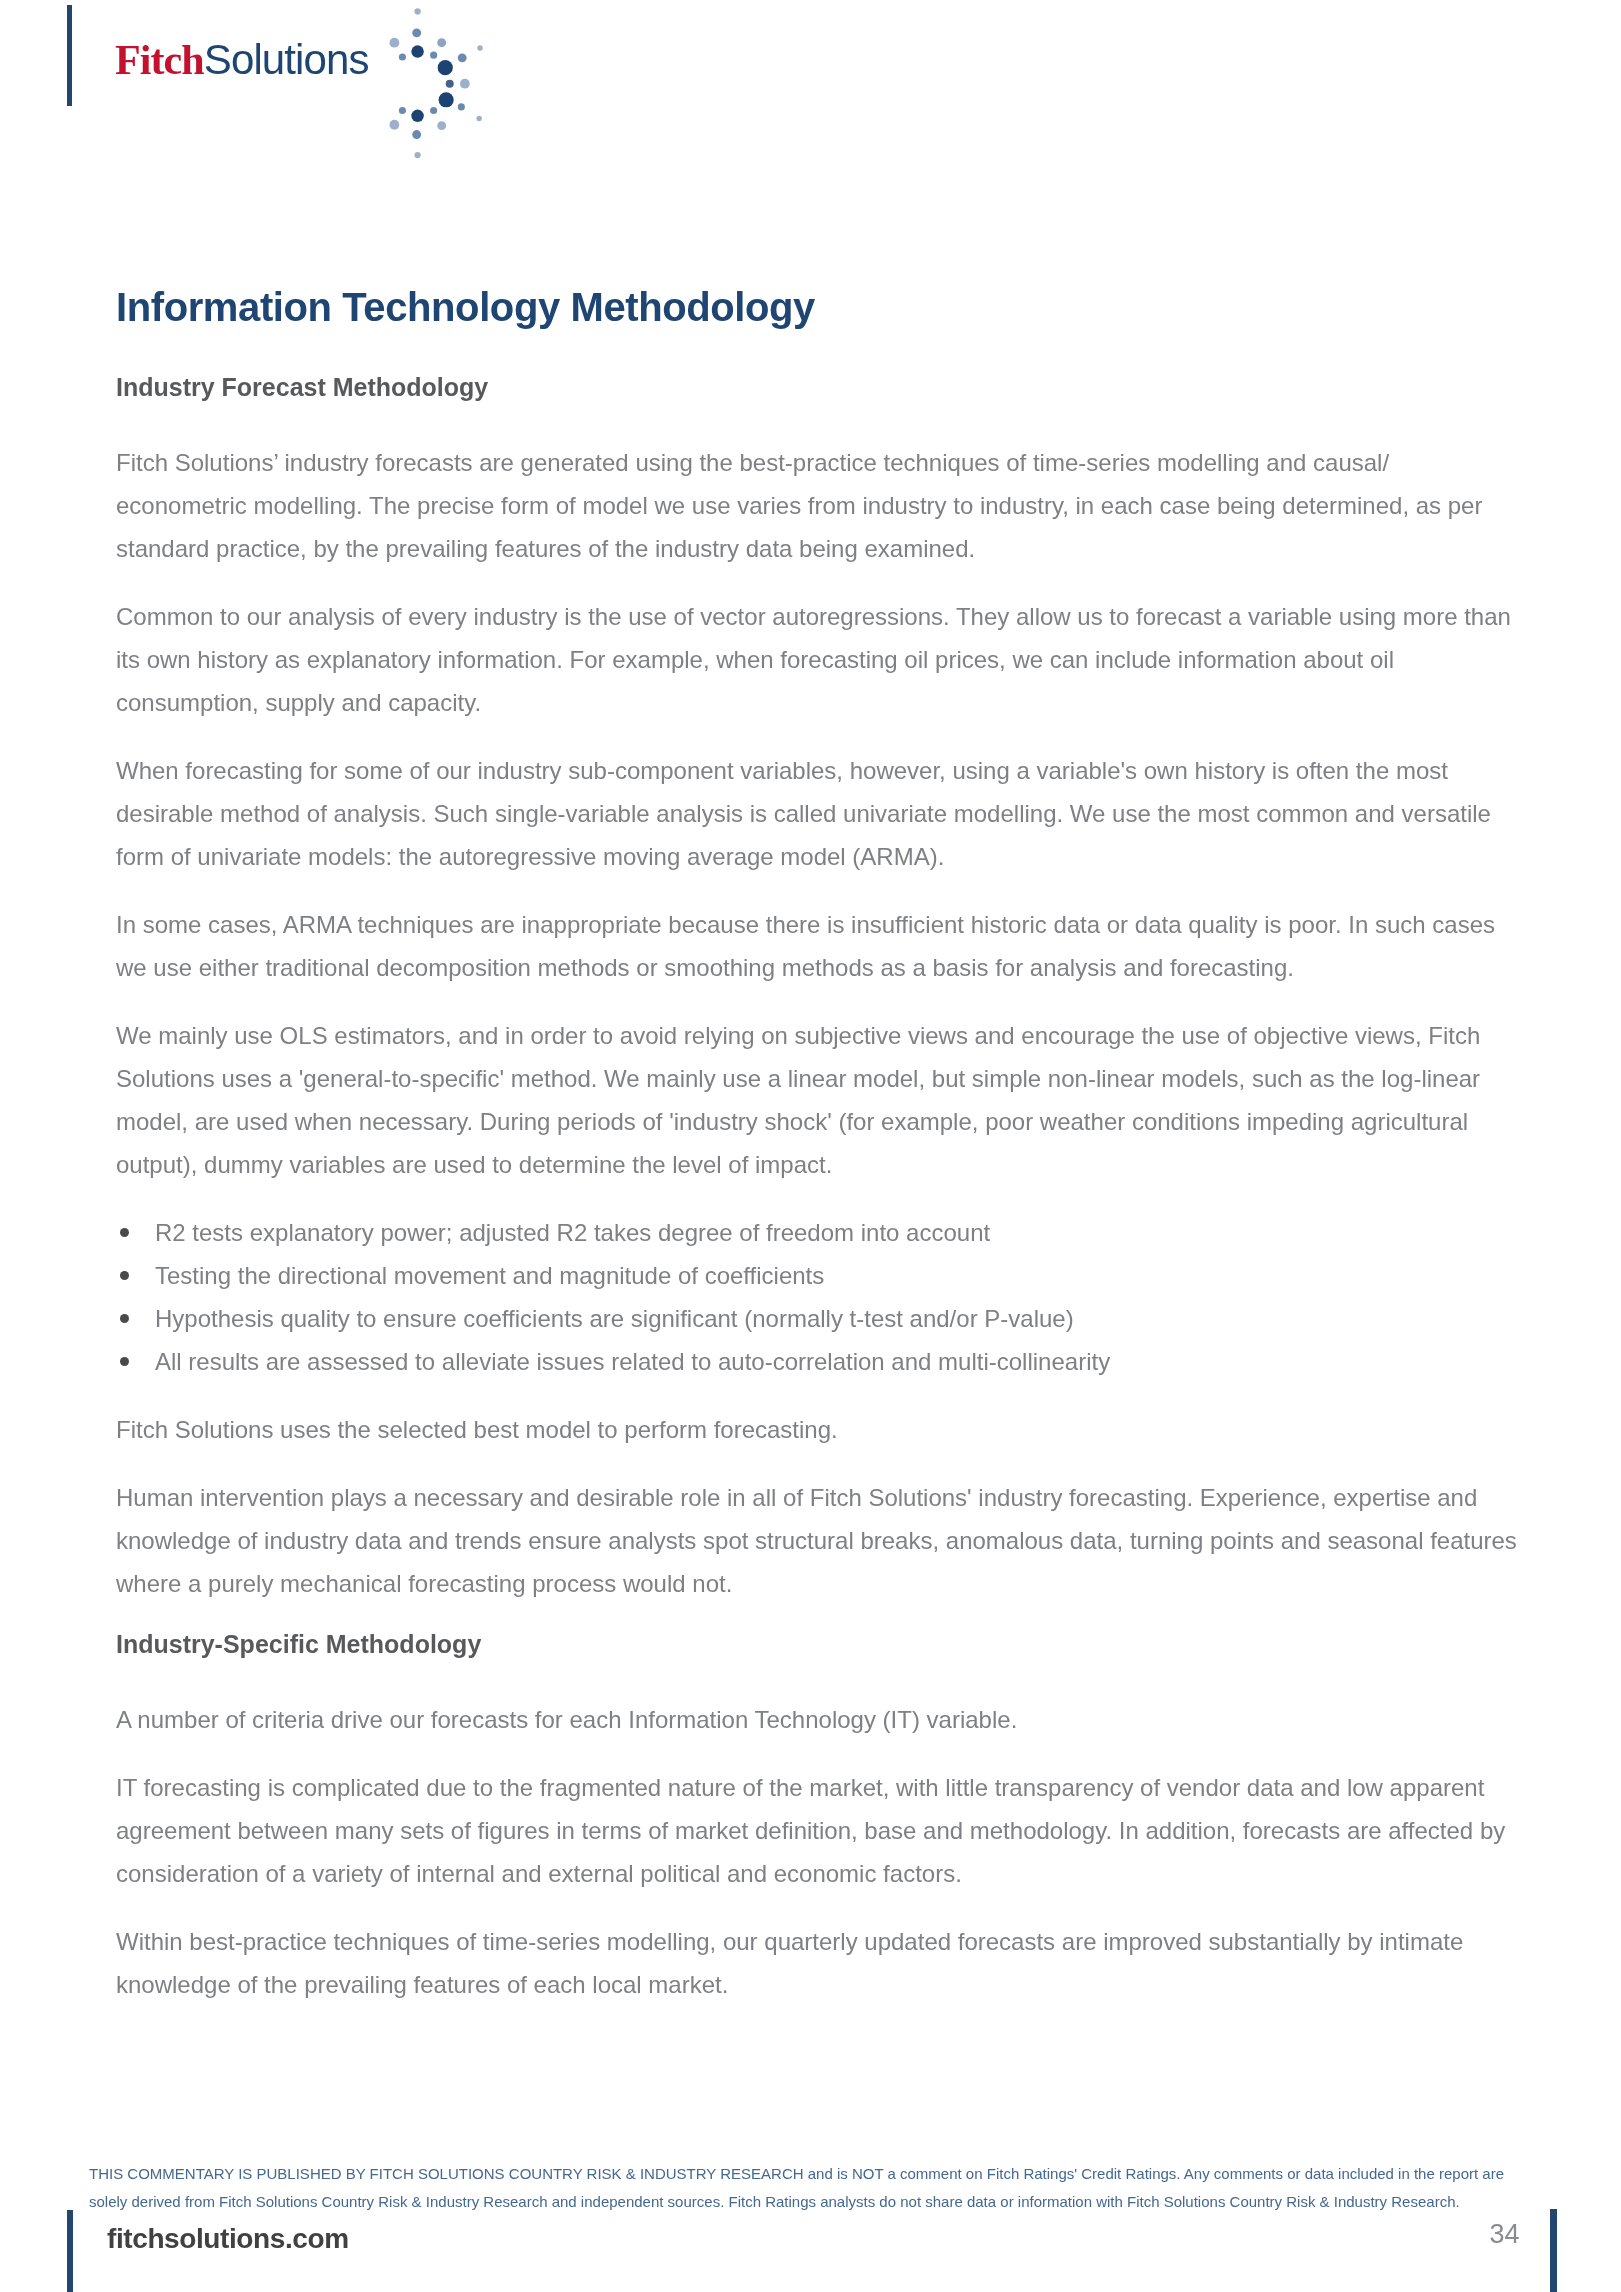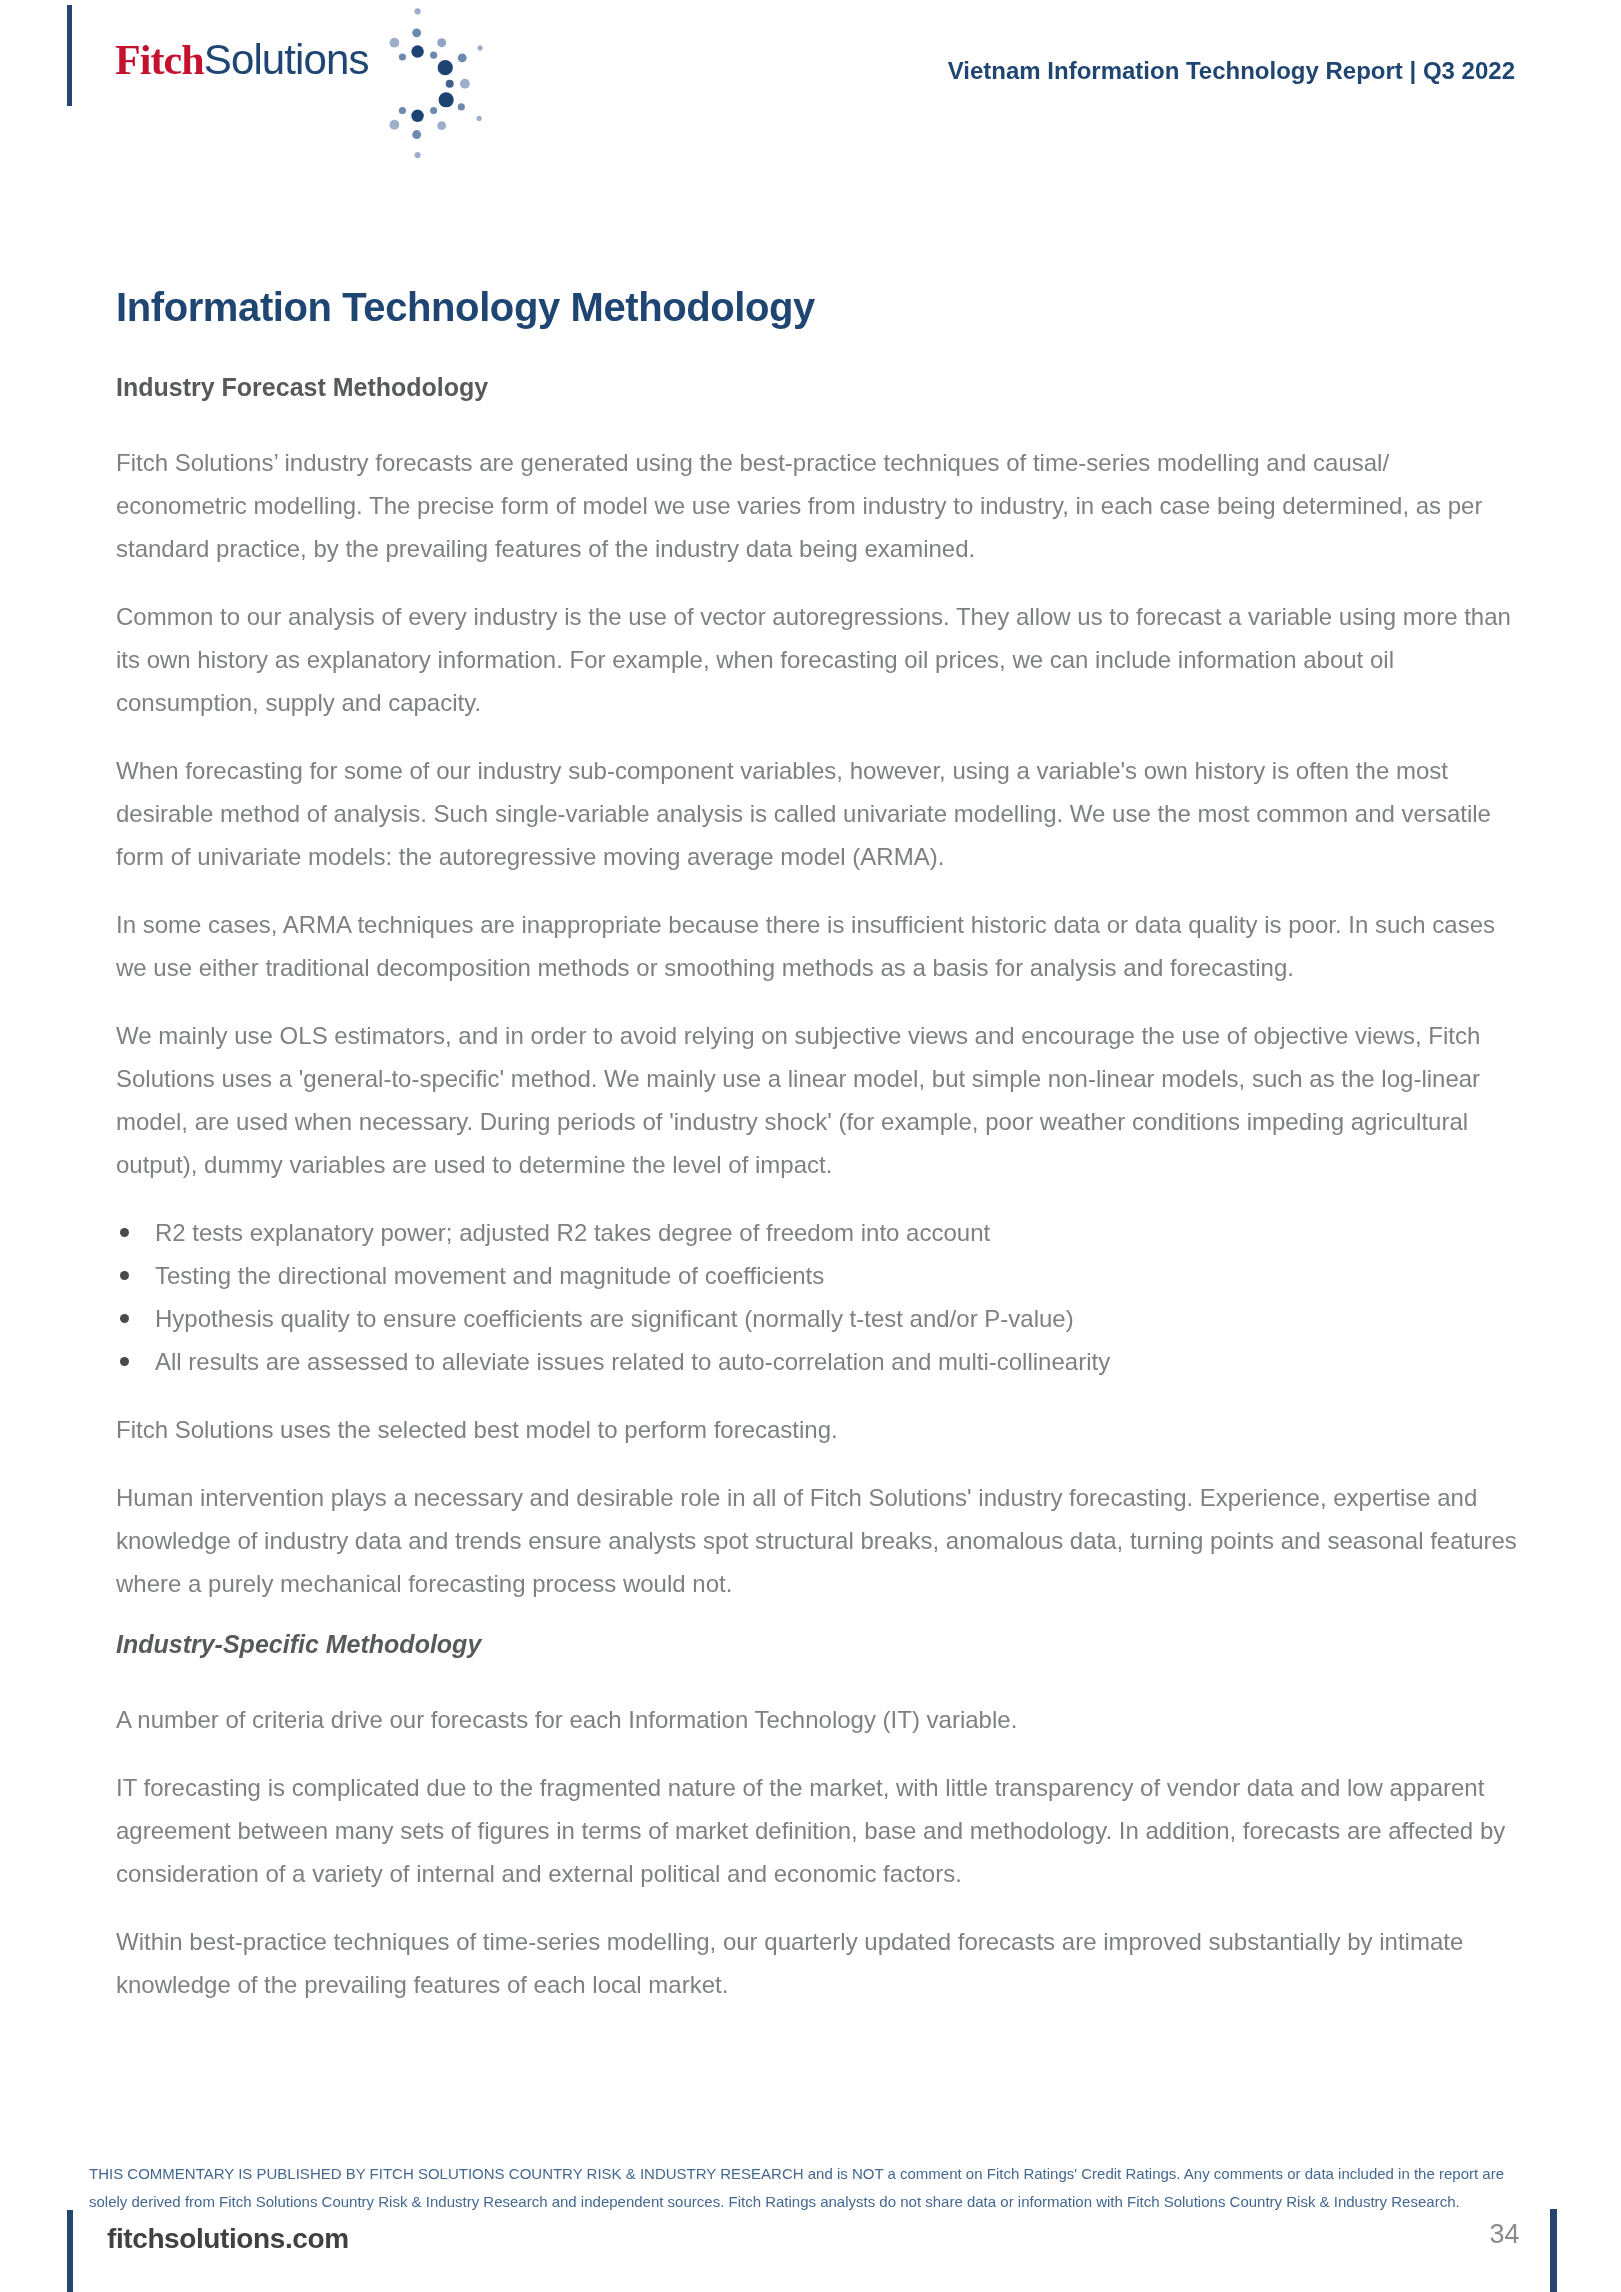--- a/index.html
+++ b/index.html
@@ -36,21 +36,21 @@
     position:absolute;left:116px;top:285px;width:1408px;
   }
   h1.page-title{
     margin:0 0 43px 0;
     font-size:40px;font-weight:700;color:#1f4572;letter-spacing:-0.4px;
   }
   h2.section-heading{
     margin:0 0 39px 0;
     font-size:25px;font-weight:700;color:#58595b;
   }
-  h2.section-heading.second{margin-top:12.5px;font-style:italic;}
+  h2.section-heading.second{margin-top:12.5px;}
   p.body-text{
     margin:0 0 25px 0;
     font-size:24px;line-height:43px;color:#7f8083;
   }
   ul.criteria-list{
     margin:0 0 25px 0;padding:0;list-style:none;
   }
   ul.criteria-list li{
     position:relative;
     padding-left:39px;
@@ -113,21 +113,20 @@
     <circle cx="59" cy="119" r="4" fill="#6d89b0"></circle>
     <circle cx="41" cy="125" r="7" fill="#1d4372"></circle>
     <circle cx="24" cy="119" r="4" fill="#6d89b0"></circle>
     <circle cx="15" cy="135" r="5.5" fill="#9db0cb"></circle>
     <circle cx="40" cy="146" r="5" fill="#6d89b0"></circle>
     <circle cx="68" cy="136" r="5" fill="#9db0cb"></circle>
     <circle cx="110" cy="128" r="3" fill="#9db0cb"></circle>
     <circle cx="41" cy="169" r="3.5" fill="#9db0cb"></circle>
   </svg>
 
-  <div class="report-title">Vietnam Information Technology Report | Q3 2022</div>
 
   <div class="content">
 
     <h1 class="page-title">Information Technology Methodology</h1>
 
     <h2 class="section-heading">Industry Forecast Methodology</h2>
 
     <p class="body-text">Fitch Solutions’ industry forecasts are generated using the best-practice techniques of time-series modelling and causal/ econometric modelling. The precise form of model we use varies from industry to industry, in each case being determined, as per standard practice, by the prevailing features of the industry data being examined.</p>
     <p class="body-text">Common to our analysis of every industry is the use of vector autoregressions. They allow us to forecast a variable using more than its own history as explanatory information. For example, when forecasting oil prices, we can include information about oil consumption, supply and capacity.</p>
     <p class="body-text">When forecasting for some of our industry sub-component variables, however, using a variable's own history is often the most desirable method of analysis. Such single-variable analysis is called univariate modelling. We use the most common and versatile form of univariate models: the autoregressive moving average model (ARMA).</p>

